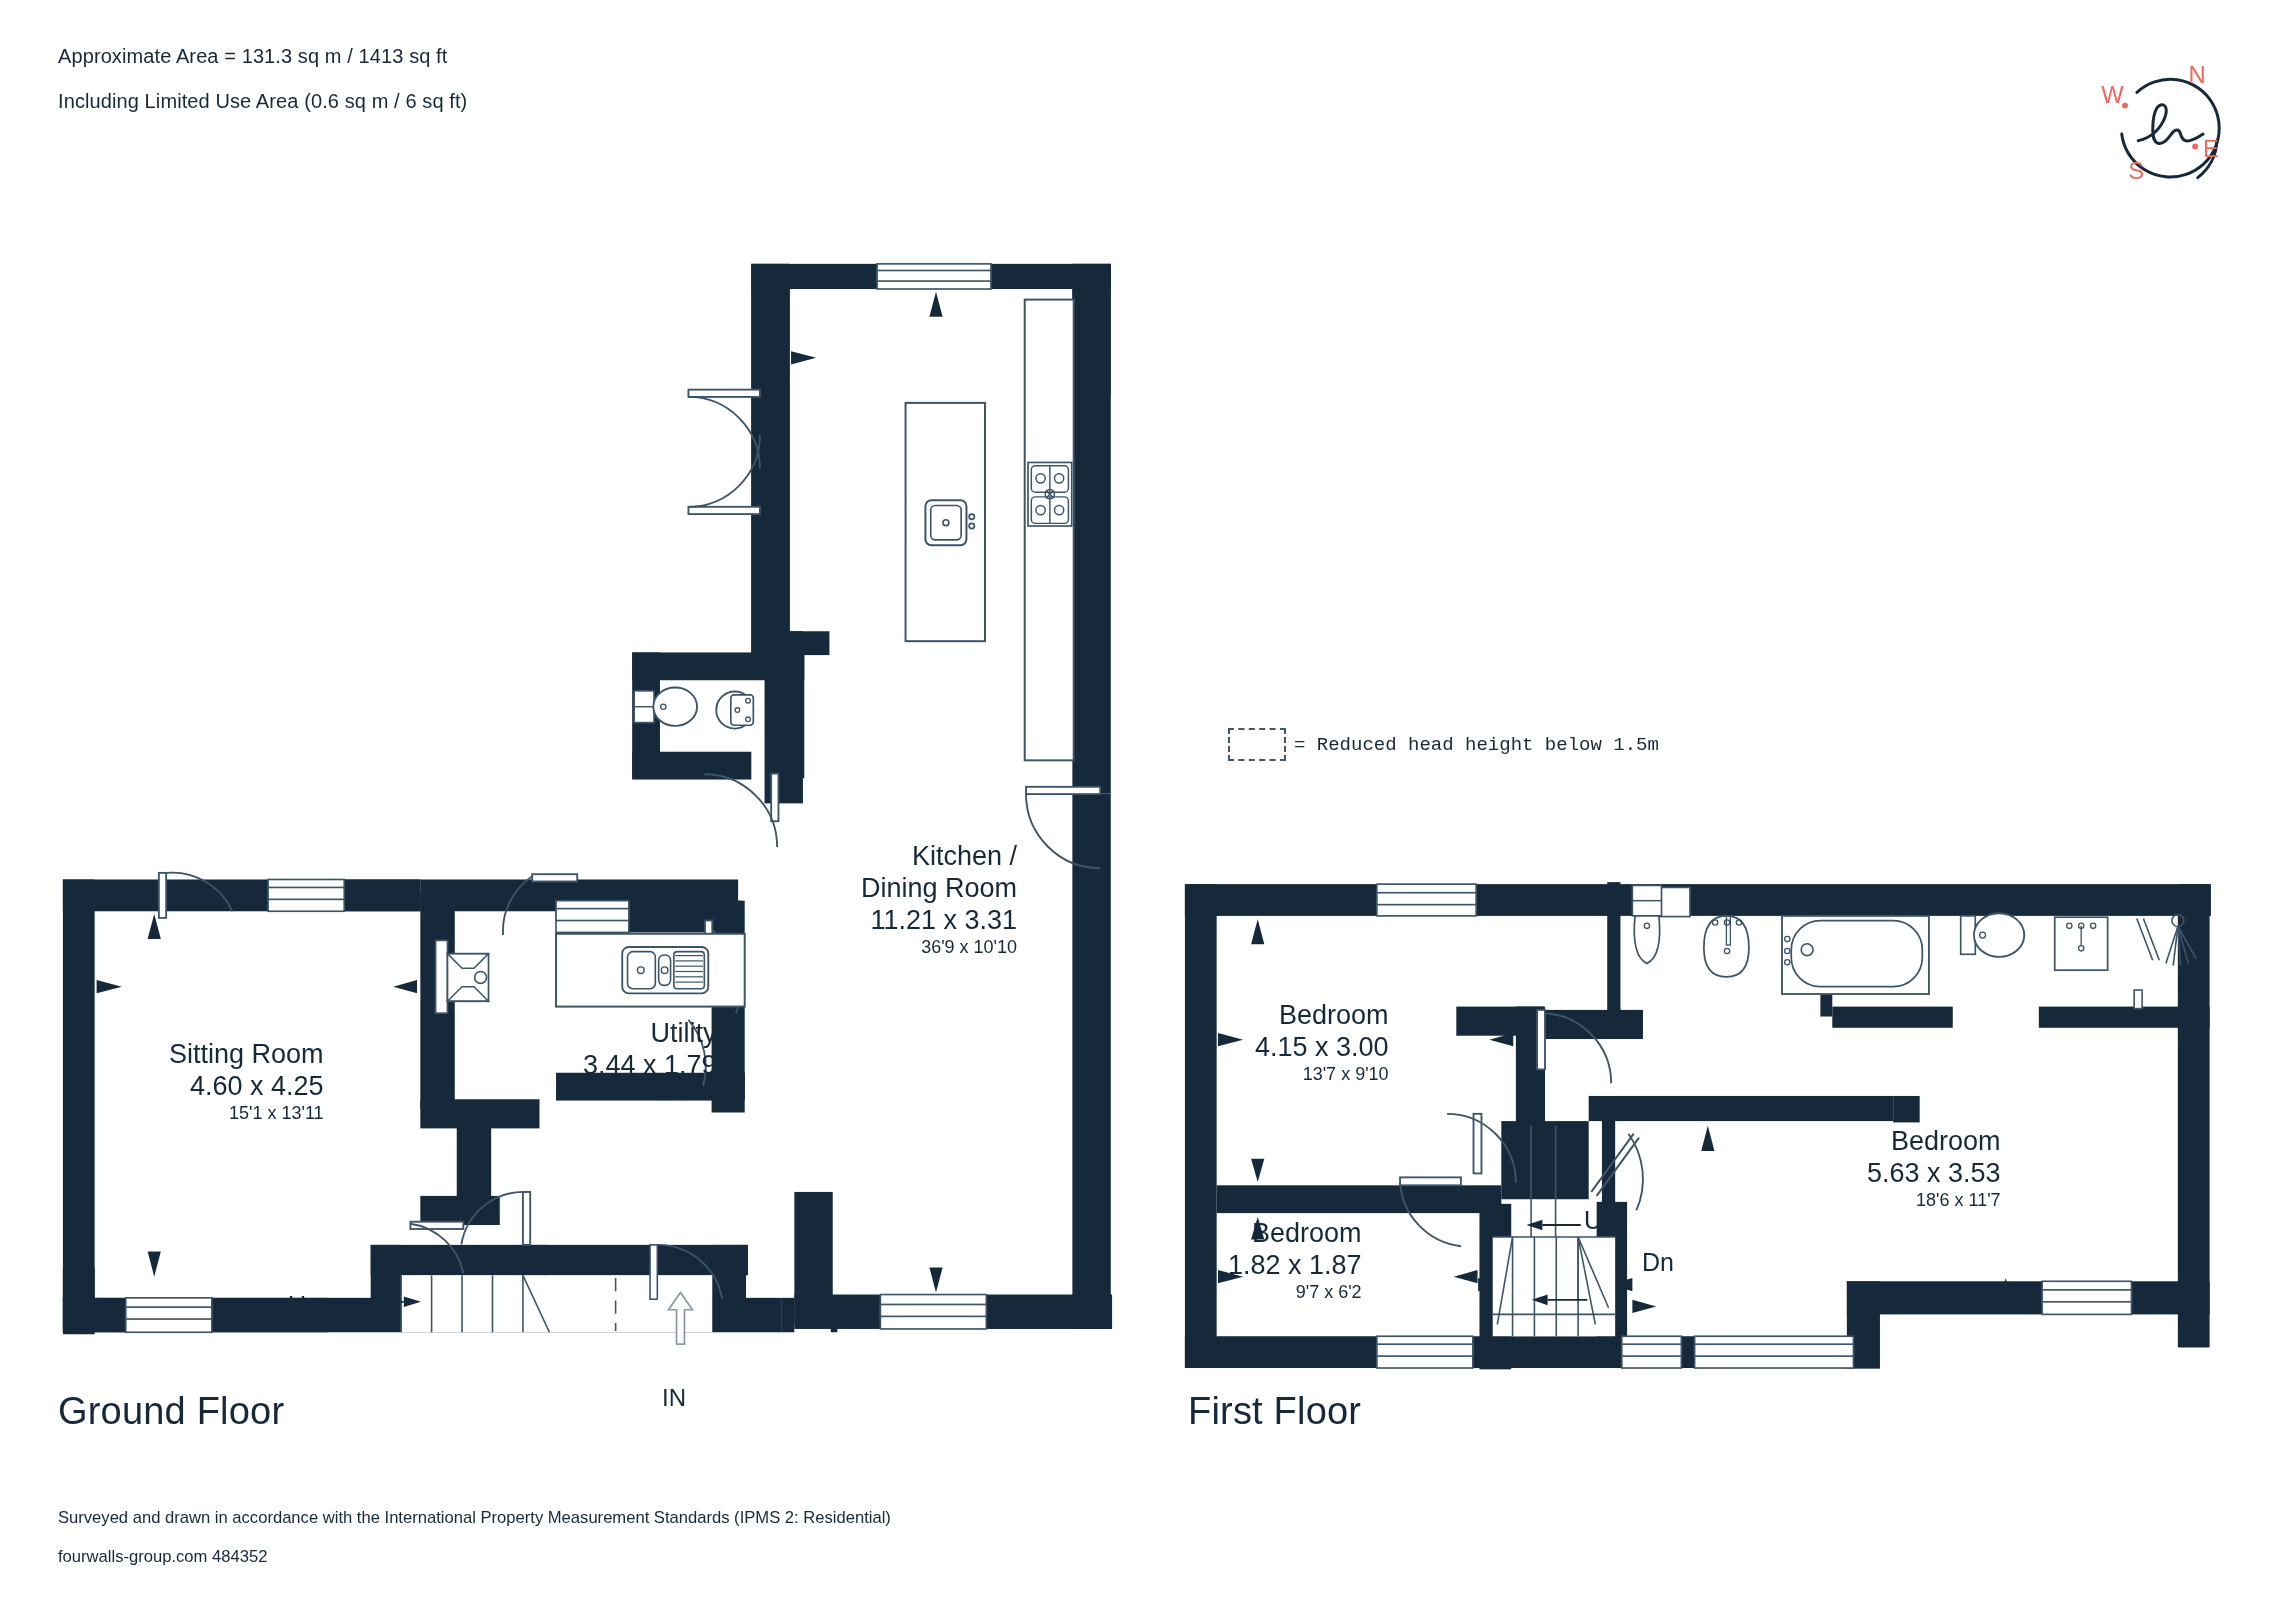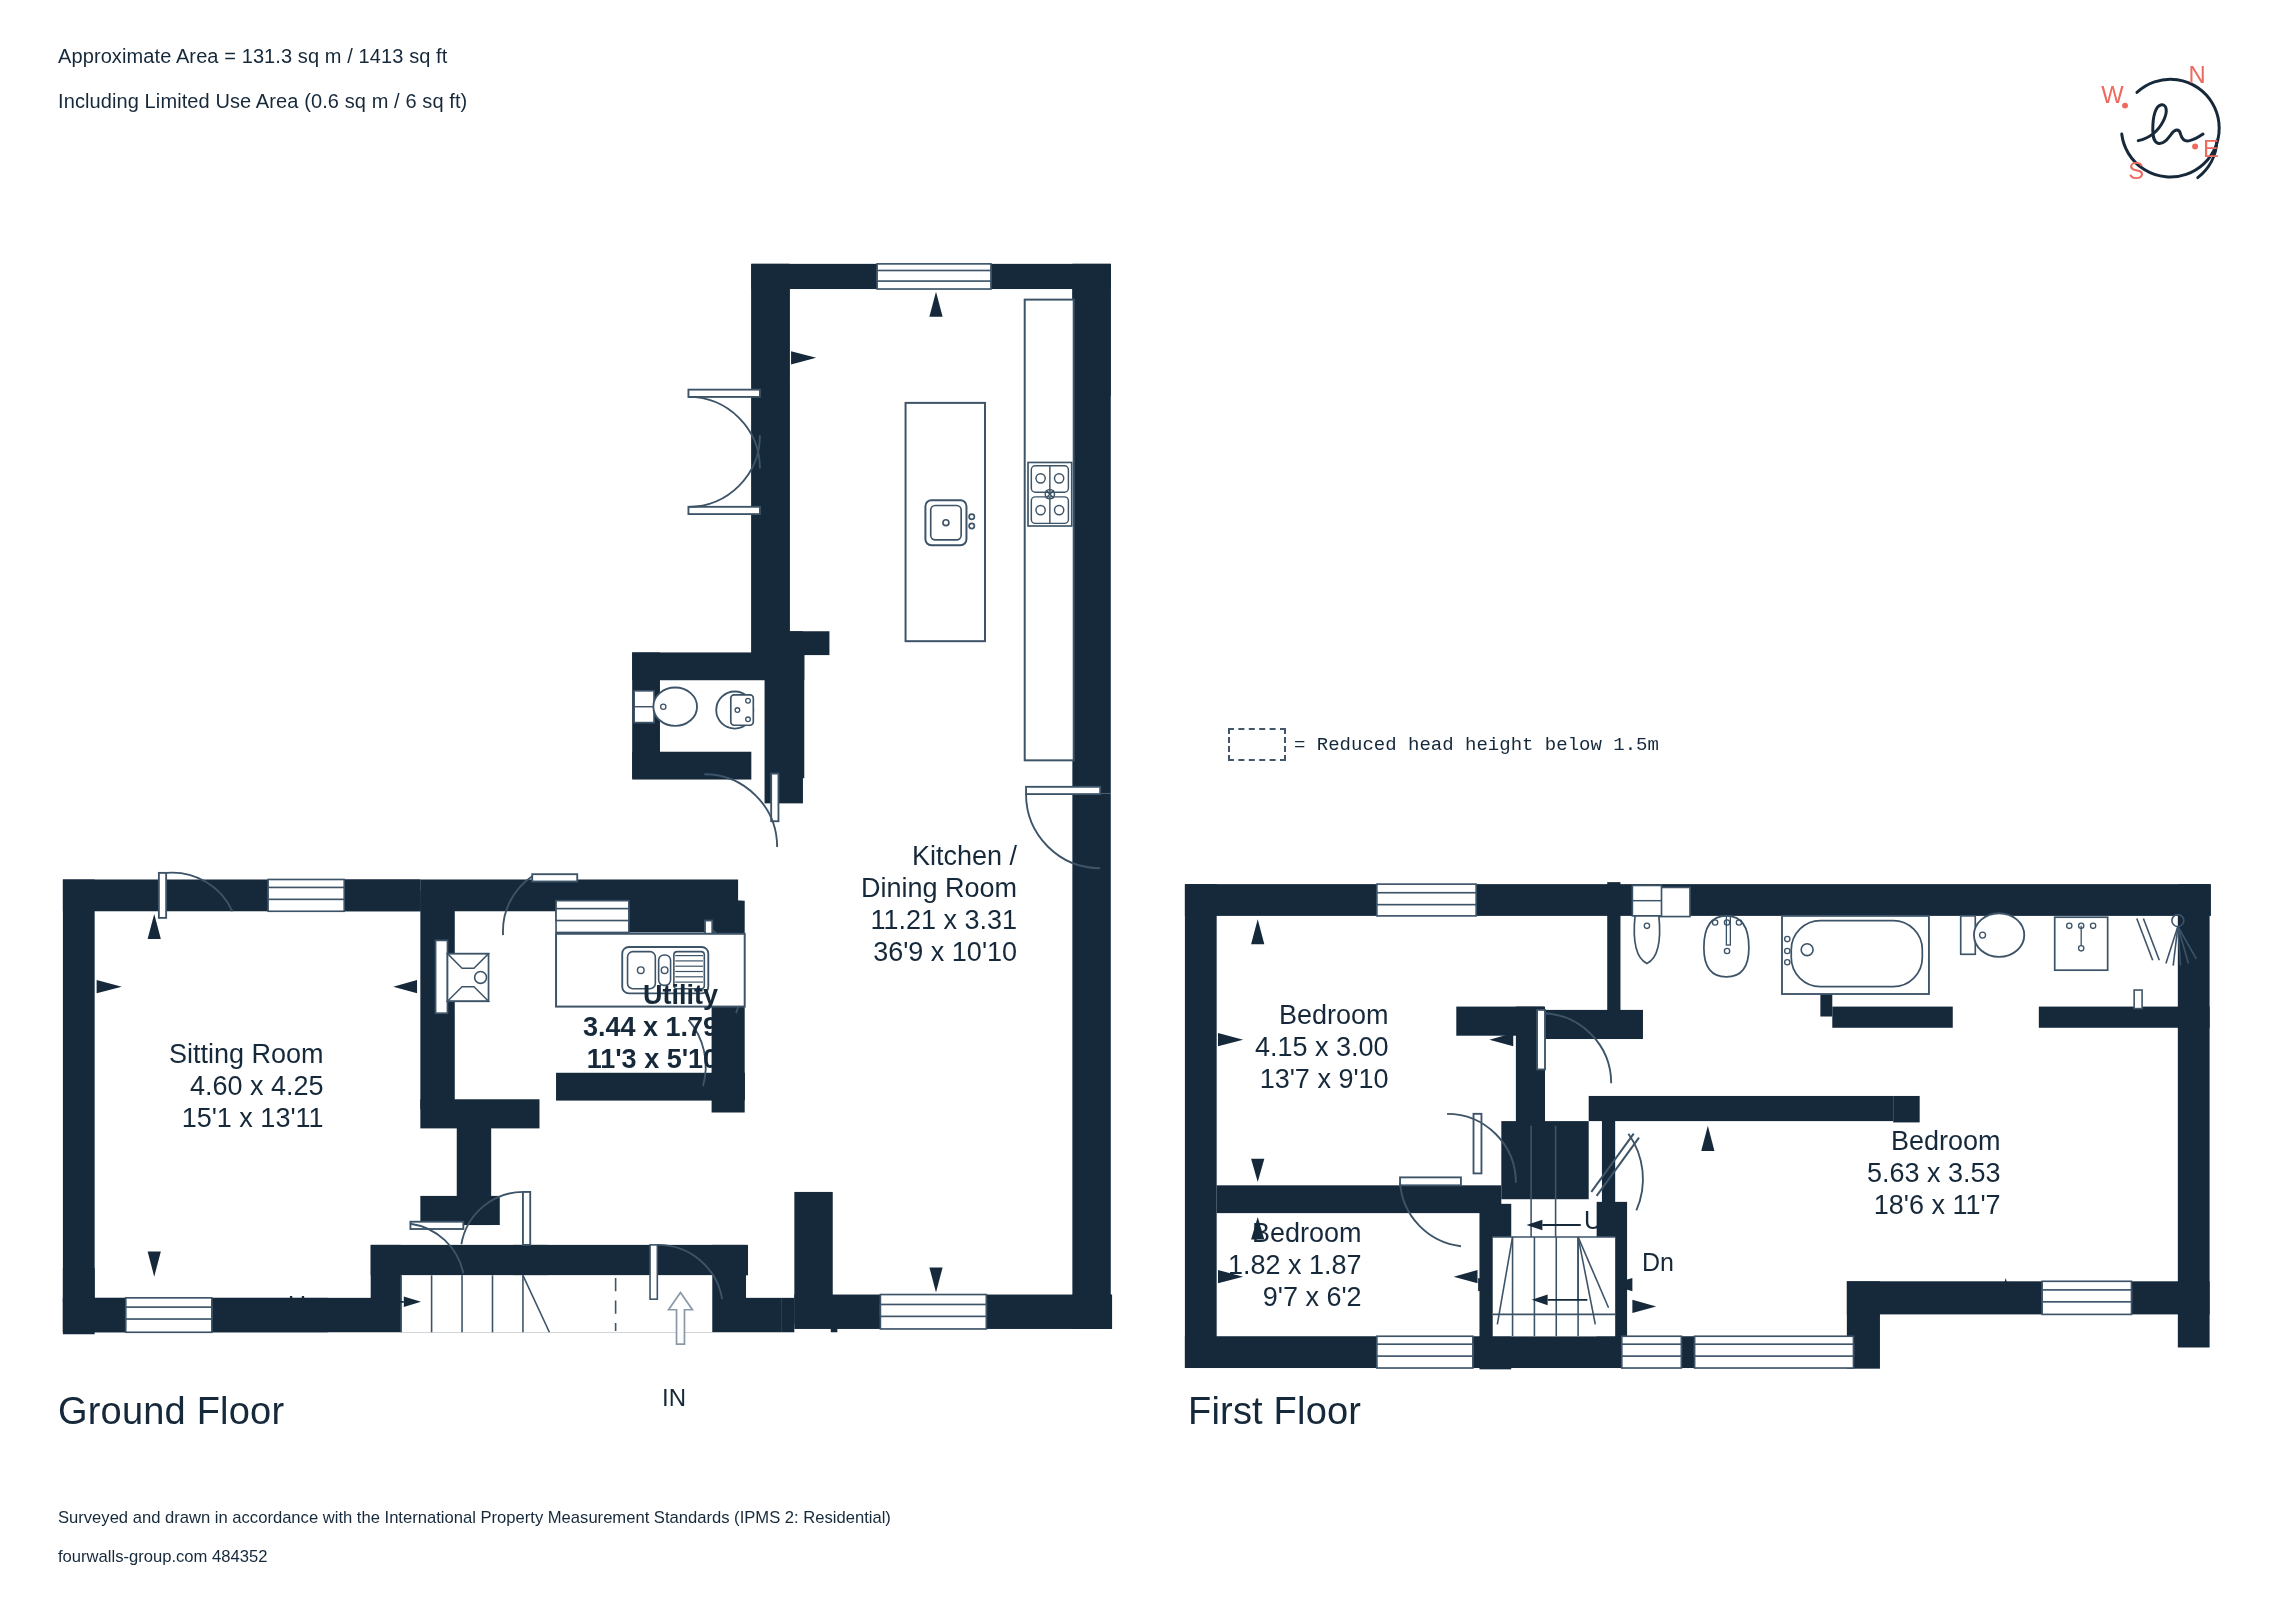--- a/index.html
+++ b/index.html
@@ -41,25 +41,25 @@
   .ftr div{font-size:16.6px;color:#16293b;line-height:1;}
   .ftr div+div{margin-top:22.5px;}
 
   
   #plan{position:absolute;left:0;top:0;width:2295px;height:1616px;}
 
   
   .rlabel{position:absolute;text-align:right;color:#16293b;line-height:1.18;white-space:nowrap;}
   .rlabel .nm{font-size:27px;display:block;}
   .rlabel .d1{font-size:27px;display:block;}
-  .rlabel .d2{font-size:27px;display:block;}
+  .rlabel .d2{font-size:18px;display:block;}
 
   #lbl-kitchen{left:861px;top:841px;}
   #lbl-sitting{left:169px;top:1039px;}
-  #lbl-utility{left:583px;top:980px;font-weight:bold;}
+  #lbl-utility{left:583px;top:1018px;}
   #lbl-bed1{left:1255px;top:1000px;}
   #lbl-bed2{left:1867px;top:1126px;}
   #lbl-bed3{left:1228px;top:1218px;}
 
   .slabel{position:absolute;font-size:25px;color:#16293b;}
   #lbl-up-gf{left:288px;top:1291px;}
   #lbl-up-ff{left:1584px;top:1206px;}
   #lbl-dn-ff{left:1642px;top:1248px;}
   #lbl-in{left:662px;top:1384px;font-size:24px;}
 </style>

